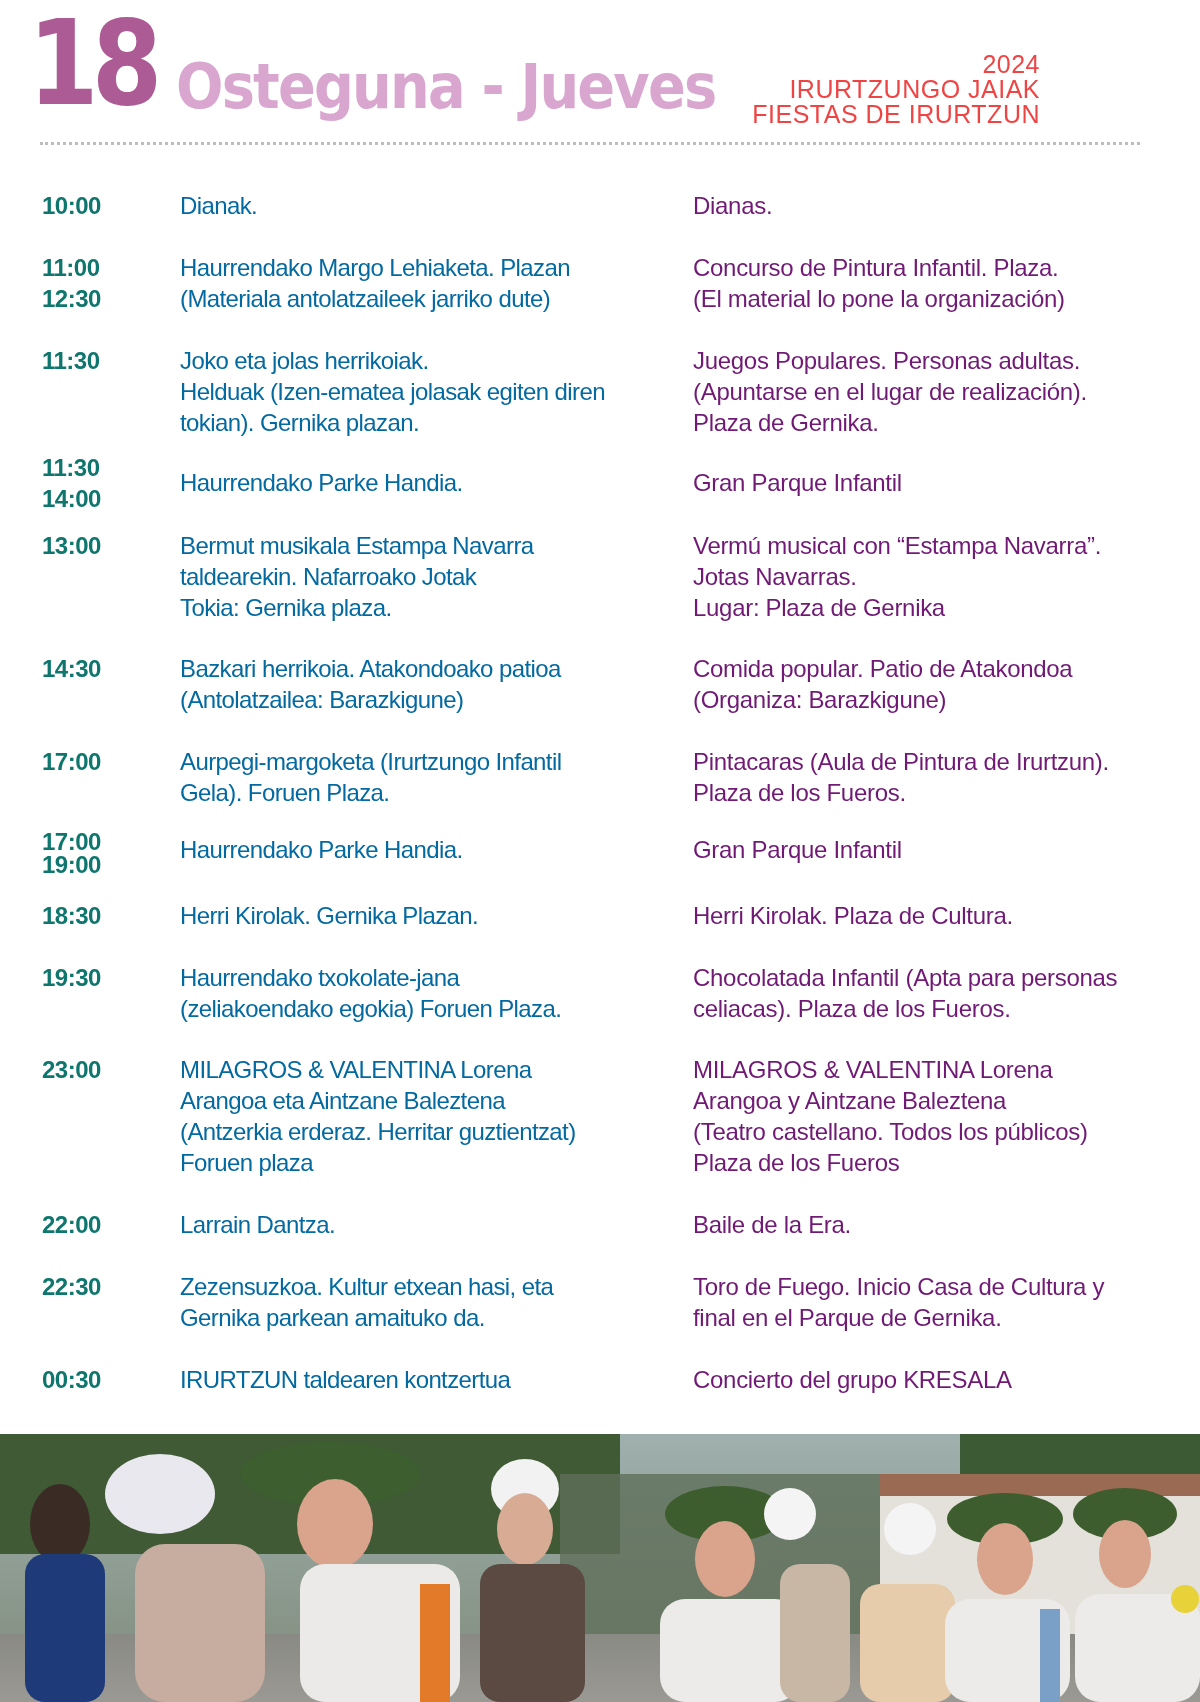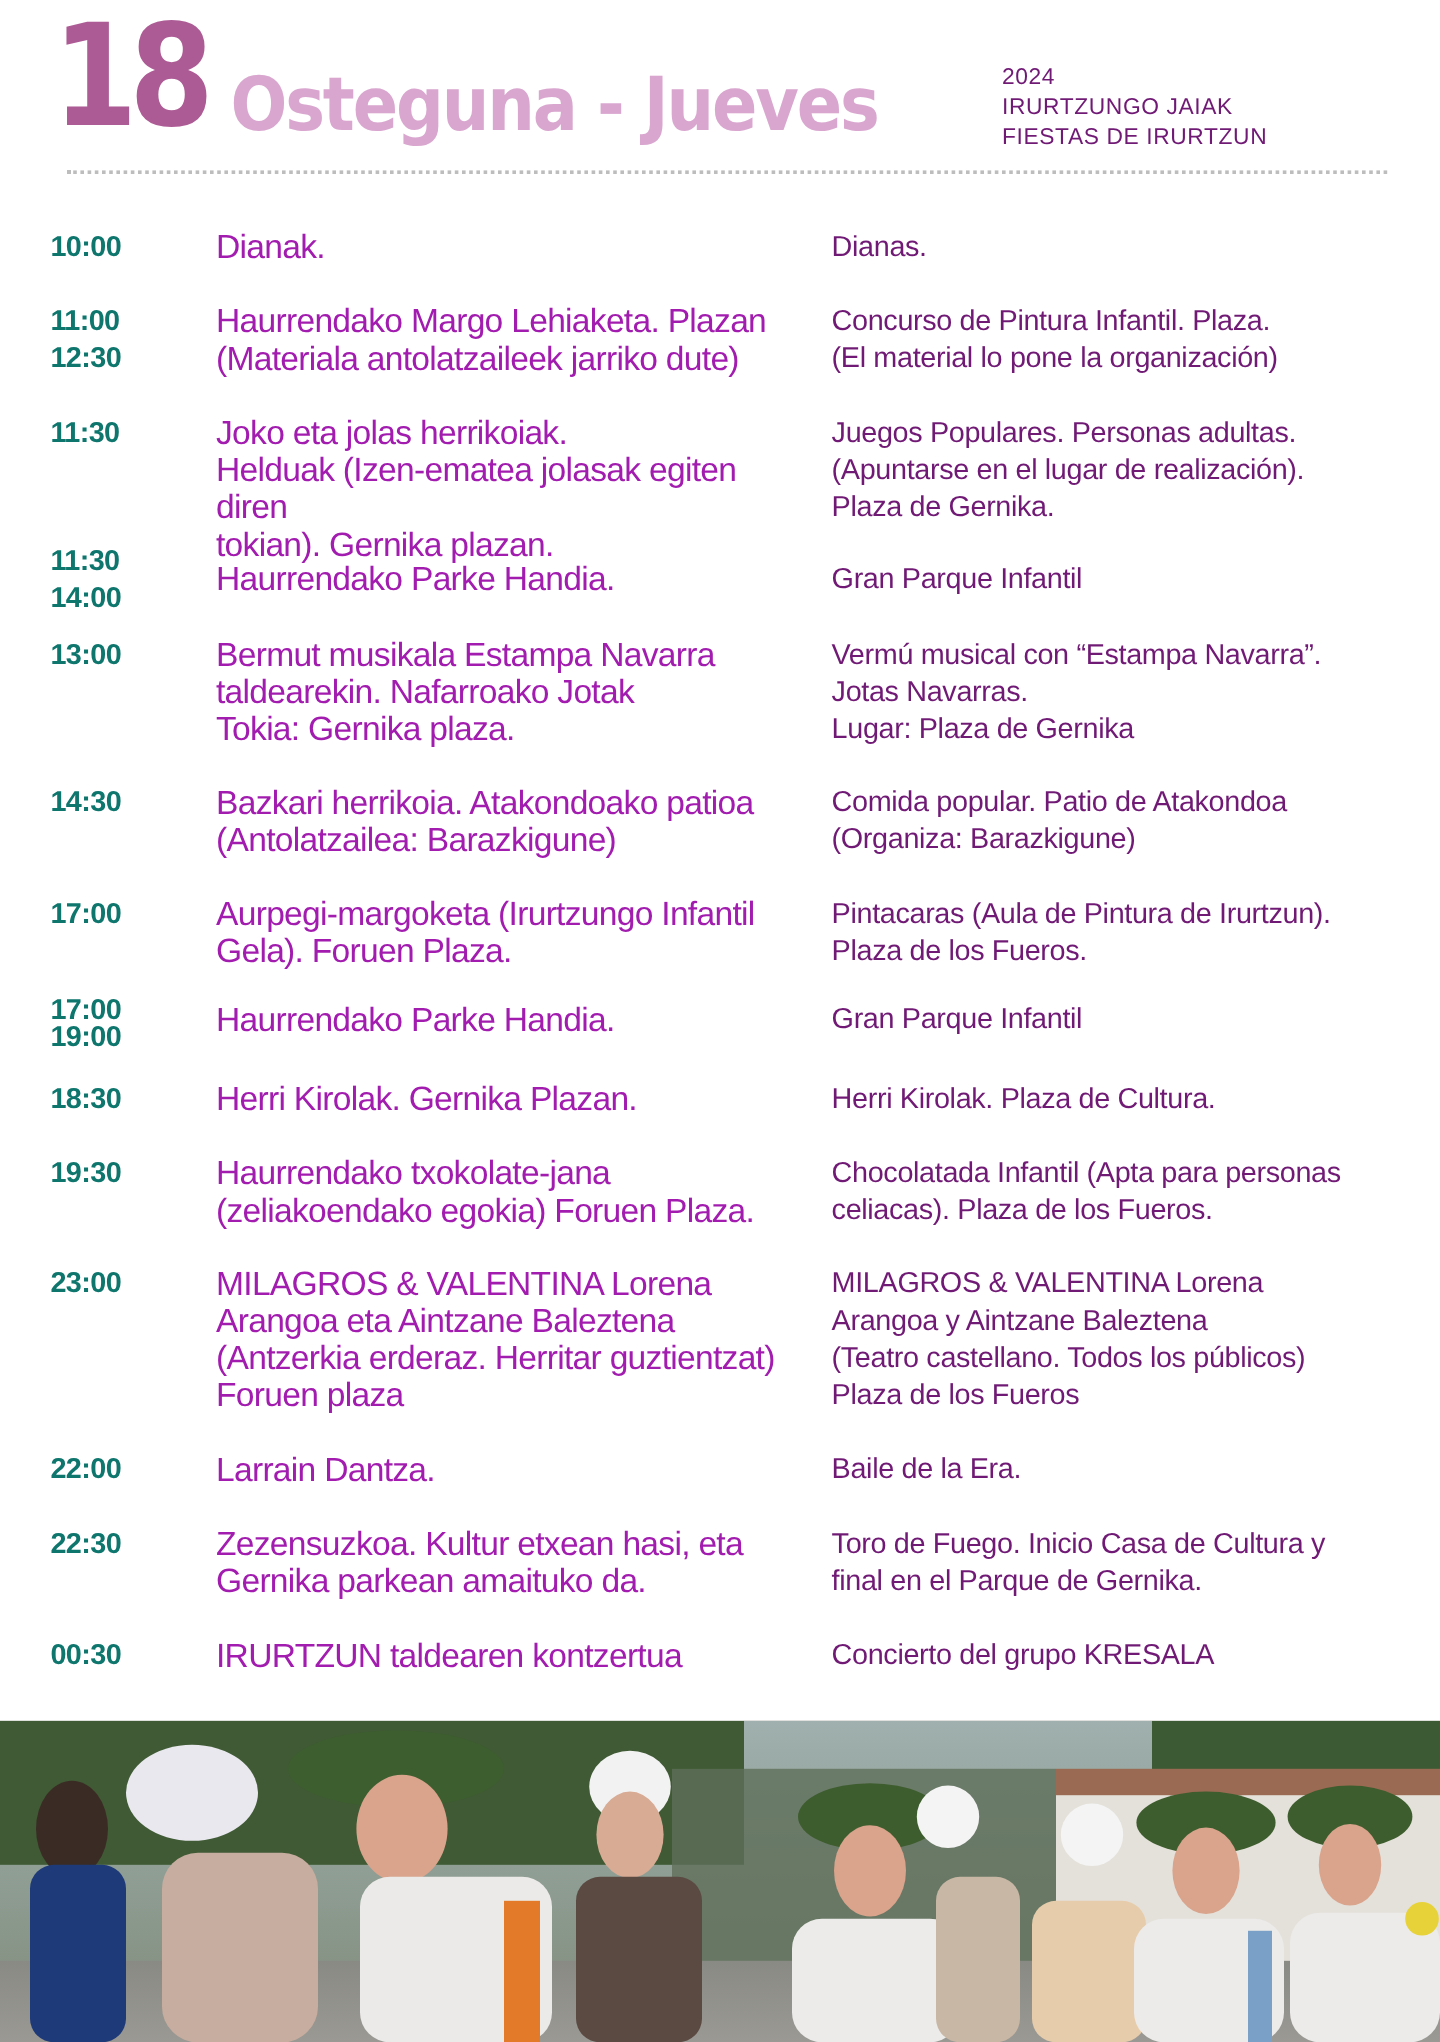--- a/index.html
+++ b/index.html
@@ -1,26 +1,26 @@
 <!DOCTYPE html>
 <html><head>
 <meta charset="utf-8">
 <style>
   html, body { margin: 0; padding: 0; background: #ffffff; }
   body { width: 1200px; height: 1702px; position: relative; overflow: hidden; font-family: "Liberation Sans", sans-serif; }
-  .header { position: absolute; left: 16px; top: 0; width: 1100px; height: 150px; }
+  .header { position: absolute; left: 0; top: 0; width: 1100px; height: 150px; }
   .day-number { position: absolute; left: 28px; top: 4px; font-family: "DejaVu Sans", sans-serif; font-weight: bold; font-size: 118px; line-height: 1; letter-spacing: -8px; color: #ad5b95; transform: scaleX(0.86); transform-origin: left top; }
   .day-name { position: absolute; left: 176px; top: 56px; font-family: "DejaVu Sans", sans-serif; font-weight: bold; font-size: 62px; line-height: 1; letter-spacing: -2px; color: #d9a6cf; transform: scaleX(0.9); transform-origin: left top; }
-  .meta { position: absolute; right: 60px; top: 52px; text-align: left; color: #701a75; font-size: 19px; line-height: 25px; letter-spacing: 0.5px; }
+  .meta { position: absolute; right: 60px; top: 52px; text-align: right; color: #ef4444; font-size: 25px; line-height: 25px; letter-spacing: 0.5px; }
   .divider { position: absolute; left: 40px; top: 142px; width: 1100px; height: 0; border-top: 3px dotted #bdbdbd; }
   .schedule { position: absolute; left: 0; top: 190px; width: 1200px; }
   .row { position: absolute; left: 0; width: 1200px; }
   .time { position: absolute; left: 42px; top: 0; font-weight: bold; color: #0f766e; font-size: 24px; line-height: 31px; letter-spacing: -0.5px; }
   .time.tight { line-height: 23px; }
-  .eu { position: absolute; left: 180px; top: 0; width: 480px; color: #a21caf; font-size: 28px; line-height: 31px; letter-spacing: -0.6px; white-space: pre-line; }
+  .eu { position: absolute; left: 180px; top: 0; width: 480px; color: #0369a1; font-size: 24px; line-height: 31px; letter-spacing: -0.6px; white-space: pre-line; }
   .es { position: absolute; left: 693px; top: 0; width: 500px; color: #701a75; font-size: 24px; line-height: 31px; letter-spacing: -0.3px; white-space: pre-line; }
   .photo { position: absolute; left: 0; top: 1434px; width: 1200px; height: 268px; overflow: hidden; background: #6b7060; }
   .photo svg { display: block; }
 </style>
 </head>
 <body>
 
 <div class="header">
   <div class="day-number">18</div>
   <div class="day-name">Osteguna - Jueves</div>

